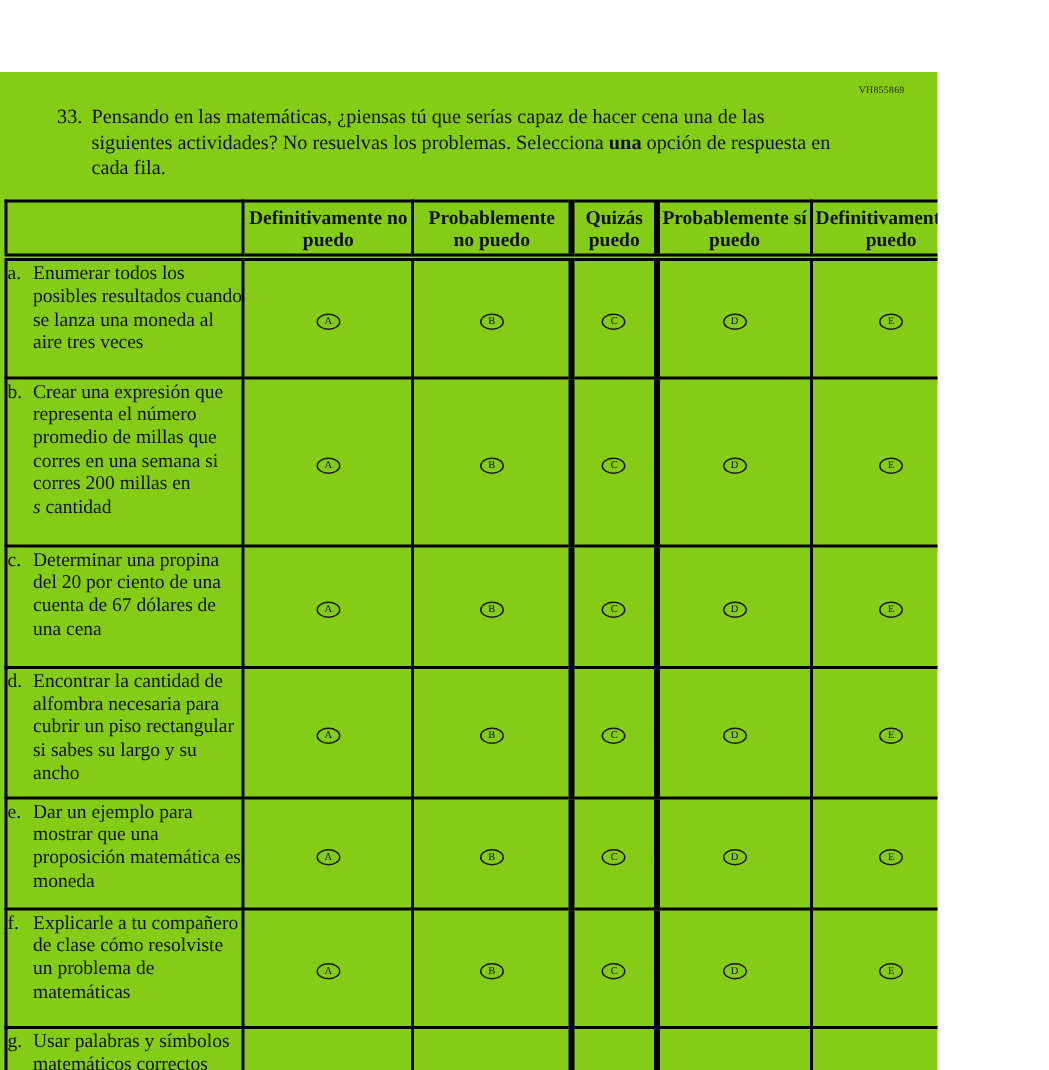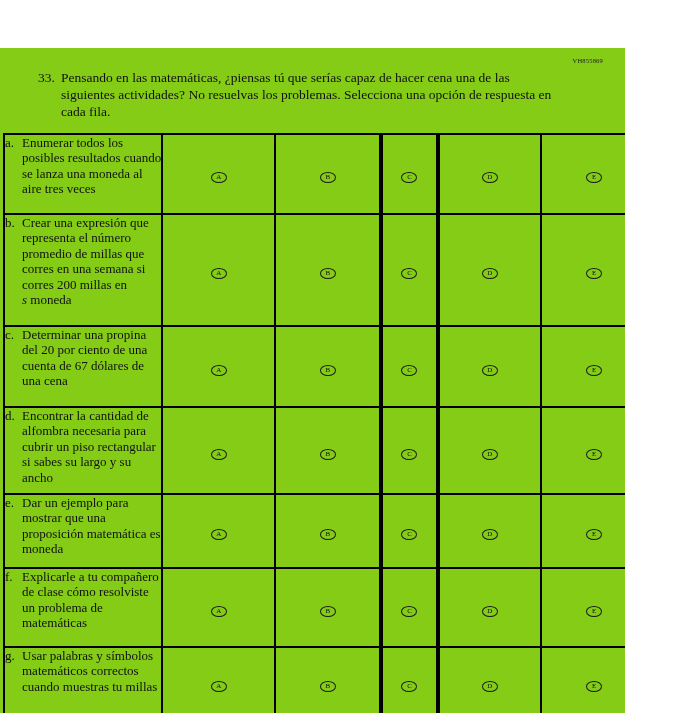--- a/index.html
+++ b/index.html
@@ -16,21 +16,21 @@
     font-size:6.5px;letter-spacing:0.2px;color:#222;
   }
   .question{
     display:flex;
     margin:21px 0 0 38px;
     width:540px;
     font-size:13.5px;line-height:17px;
   }
   .q-num{width:23px;flex:0 0 23px;}
   .q-text{width:505px;}
-  .bold{font-weight:normal;}
+  .bold{font-weight:bold;}
   table.resp{
     border-collapse:collapse;
     table-layout:fixed;
     margin:13px 0 0 3px;
     width:693px;
   }
   table.resp, table.resp td, table.resp th{
     border:2px solid #000;
   }
   table.resp th{
@@ -92,41 +92,50 @@
       <col style="width:157px">
       <col style="width:112px">
       <col style="width:105px">
       <col style="width:56px">
       <col style="width:102px">
       <col style="width:107px">
       <col style="width:46px">
     </colgroup>
 
     <tbody>
+        <tr class="r-h">
+      <th></th>
+      <th>Definitivamente no puedo</th>
+      <th>Probablemente no puedo</th>
+      <th class="bL3 bR3">Quizás puedo</th>
+      <th>Probablemente sí puedo</th>
+      <th class="bR3">Definitivamente sí puedo</th>
+      <th></th>
+    </tr>
 
     <tr class="r-a">
       <td class="lbl">
         <div class="lbl-inner">
               <span class="itm-letter">a.</span>
               <span class="itm-text"><span>Enumerar todos los posibles resultados cuando se lanza una moneda al aire tres veces</span><span class="nowrap"><span class="ital"></span><span></span></span></span>
             </div>
       </td>
       <td class="opt"><span class="bubble">A</span></td>
       <td class="opt"><span class="bubble">B</span></td>
       <td class="opt bL3 bR3"><span class="bubble">C</span></td>
       <td class="opt"><span class="bubble">D</span></td>
       <td class="opt bR3"><span class="bubble">E</span></td>
       <td class="code">VH855873</td>
     </tr>
 
     <tr class="r-b">
       <td class="lbl">
         <div class="lbl-inner">
               <span class="itm-letter">b.</span>
-              <span class="itm-text"><span>Crear una expresión que representa el número promedio de millas que corres en una semana si corres 200 millas en </span><span class="nowrap"><span class="ital">s</span><span> moneda</span></span></span>
+              <span class="itm-text"><span>Crear una expresión que representa el número promedio de millas que corres en una semana si corres 200 millas en </span><span class="nowrap"><span class="ital">s</span><span> cantidad</span></span></span>
             </div>
       </td>
       <td class="opt"><span class="bubble">A</span></td>
       <td class="opt"><span class="bubble">B</span></td>
       <td class="opt bL3 bR3"><span class="bubble">C</span></td>
       <td class="opt"><span class="bubble">D</span></td>
       <td class="opt bR3"><span class="bubble">E</span></td>
       <td class="code">VH855874</td>
     </tr>
 

